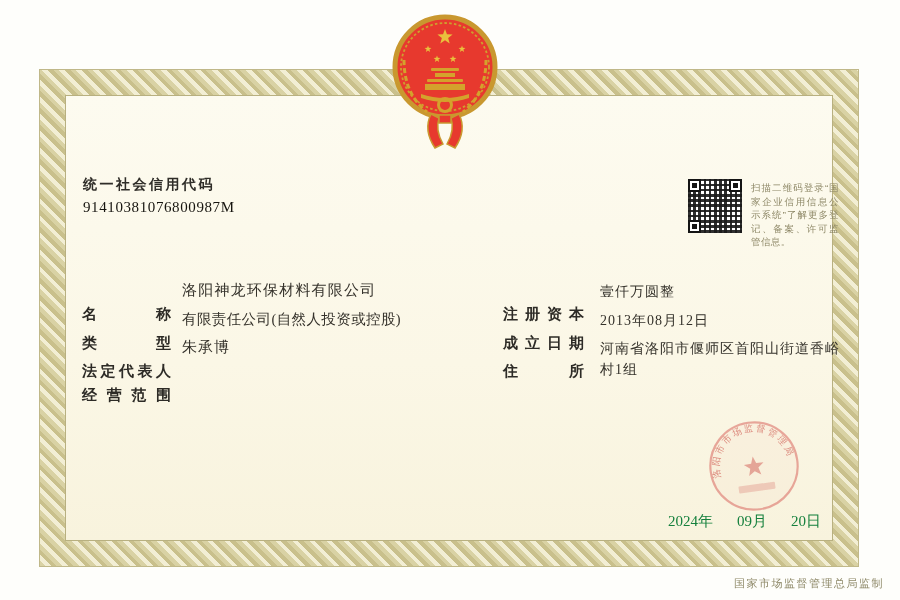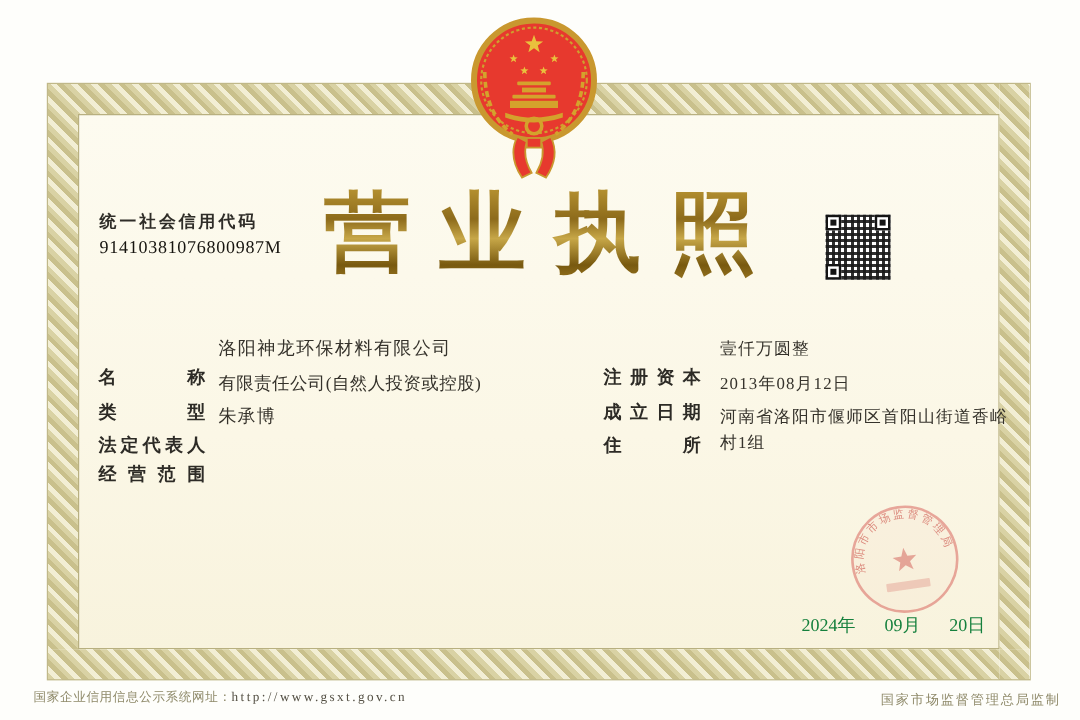--- a/index.html
+++ b/index.html
@@ -93,27 +93,27 @@
     <path d="M40 104 Q32 120 44 138 L52 134 Q44 120 48 108 Z" fill="#e7392e" stroke="#c9982f" stroke-width="1.5"></path>
     <path d="M68 104 Q76 120 64 138 L56 134 Q64 120 60 108 Z" fill="#e7392e" stroke="#c9982f" stroke-width="1.5"></path>
     <rect x="48" y="105" width="12" height="8" fill="#e7392e" stroke="#c9982f" stroke-width="1.5"></rect>
   </svg>
 
   <div class="credit">
     <div class="cc-label">统一社会信用代码</div>
     <div class="cc-value">91410381076800987M</div>
   </div>
 
-  <h1 class="title">营业执照</h1>
 
   <div class="qr">
     <div class="f tl"></div>
     <div class="f tr"></div>
     <div class="f bl"></div>
   </div>
+  <div class="qr-caption">扫描二维码登录“国家企业信用信息公示系统”了解更多登记、备案、许可监管信息。</div>
 
   <div class="lab lab-l" style="top:281px">名称</div>
   <div class="val val-l v-name">洛阳神龙环保材料有限公司</div>
 
   <div class="lab lab-l" style="top:310px">类型</div>
   <div class="val val-l v-type">有限责任公司(自然人投资或控股)</div>
 
   <div class="lab lab-l" style="top:338px">法定代表人</div>
   <div class="val val-l v-rep">朱承博</div>
 
@@ -140,18 +140,15 @@
     <use href="#st" fill="rgba(205,80,72,0.55)" transform="translate(55,56) scale(1.5)"></use>
     <rect x="34" y="76" width="42" height="8" rx="1" fill="rgba(205,80,72,0.28)"></rect>
   </svg>
 
   <div class="date-row">
     <span>2024年</span>
     <span>09月</span>
     <span>20日</span>
   </div>
 
-  <div class="footer-l">
-    <span>国家企业信用信息公示系统网址：</span><span class="url">http://www.gsxt.gov.cn</span>
-  </div>
   <div class="footer-r">国家市场监督管理总局监制</div>
 
 </div>
 
 </body></html>

